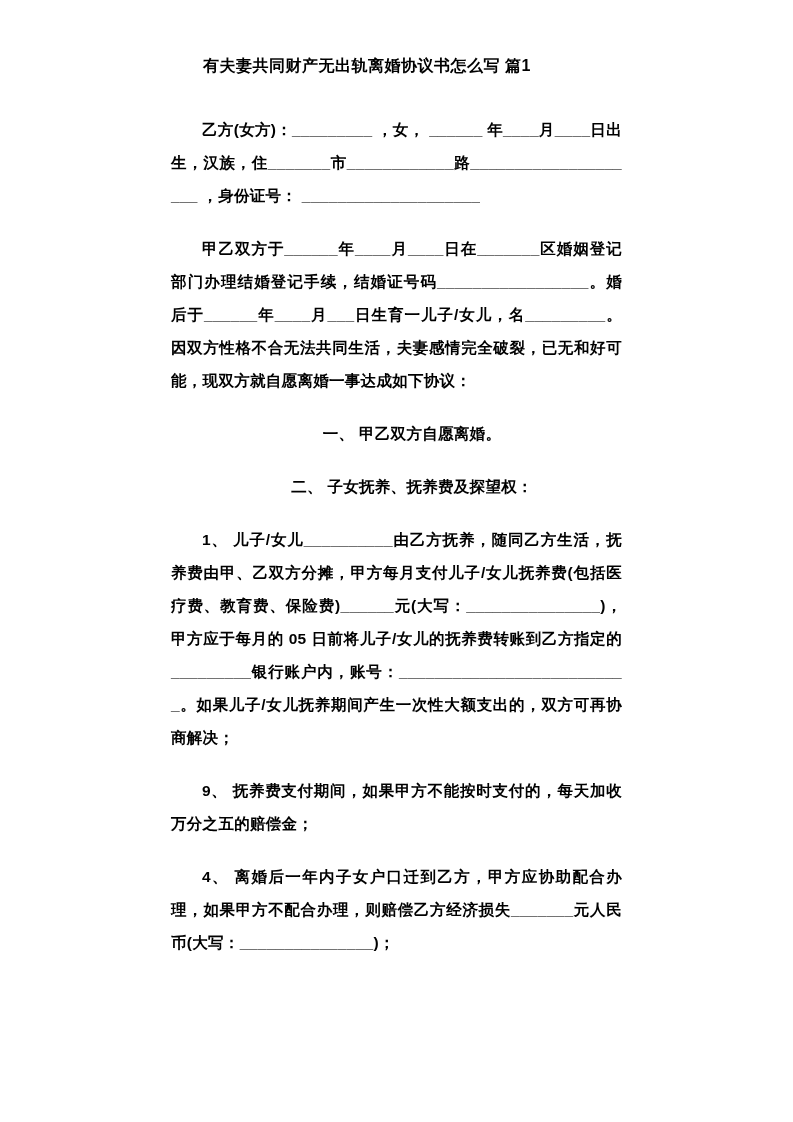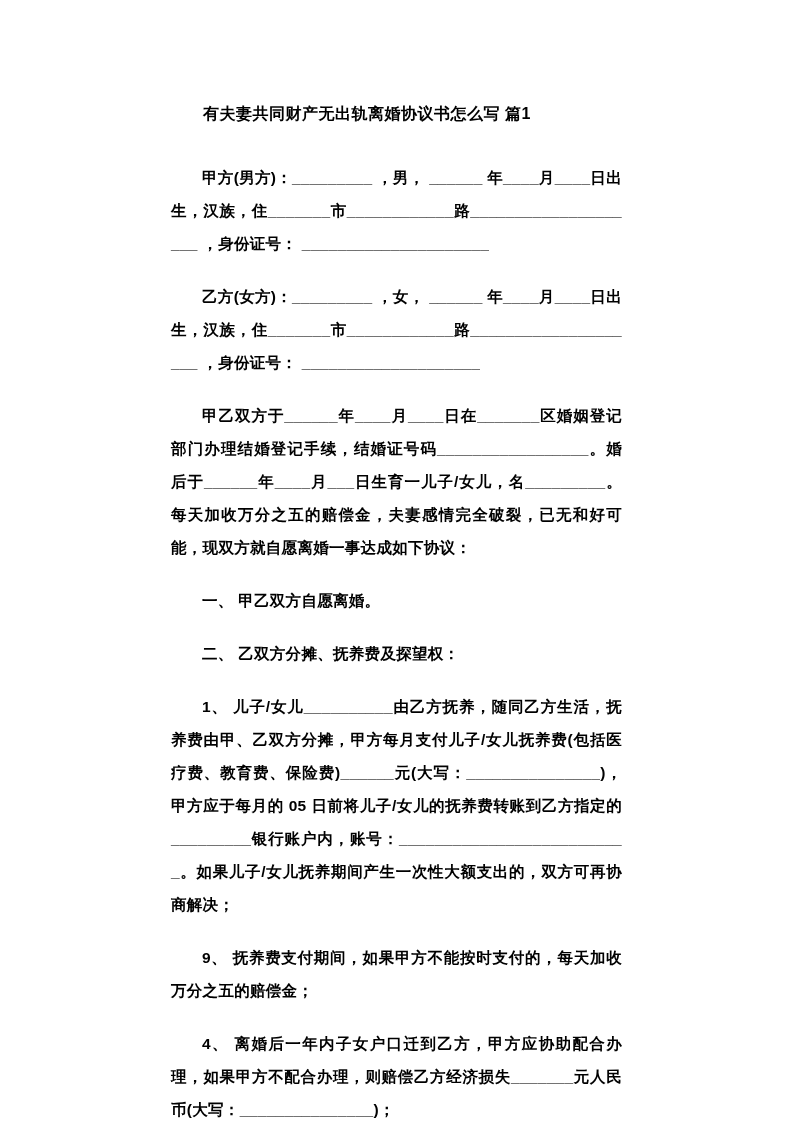--- a/index.html
+++ b/index.html
@@ -6,21 +6,21 @@
   html, body {
     background: #ffffff;
     font-family: "Liberation Sans", "DejaVu Sans", sans-serif;
   }
   .page {
     position: relative;
     width: 659px;
     height: 1122px;
     margin: 0 auto;
     background: #ffffff;
-    padding: 103px 104px 60px 104px;
+    padding: 55px 104px 60px 104px;
     overflow: hidden;
   }
   .doc-title {
     font-size: 16px;
     font-weight: bold;
     color: #000000;
     text-indent: 2em;
     line-height: 22px;
     margin-bottom: 36px;
     letter-spacing: 0.5px;
@@ -29,38 +29,37 @@
     font-size: 15.5px;
     font-weight: bold;
     color: #000000;
     line-height: 33px;
     text-indent: 2em;
     text-align: justify;
     margin-bottom: 20px;
     word-break: break-all;
     letter-spacing: 0.3px;
   }
-  .doc-body p.short { text-align: left; }
+  .doc-body p.short { text-align: center; }
 </style>
 </head>
 <body>
 
 <div class="page">
   <h1 class="doc-title">有夫妻共同财产无出轨离婚协议书怎么写 篇1</h1>
 
   <div class="doc-body">
-    <p>甲方(男方)：_________ ，男， ______ 年____月____日出生，汉族，住_______市____________路____________________ ，身份证号： _____________________</p>
 
     <p>乙方(女方)：_________ ，女， ______ 年____月____日出生，汉族，住_______市____________路____________________ ，身份证号： ____________________</p>
 
-    <p>甲乙双方于______年____月____日在_______区婚姻登记部门办理结婚登记手续，结婚证号码_________________。婚后于______年____月___日生育一儿子/女儿，名_________。每天加收万分之五的赔偿金，夫妻感情完全破裂，已无和好可能，现双方就自愿离婚一事达成如下协议：</p>
+    <p>甲乙双方于______年____月____日在_______区婚姻登记部门办理结婚登记手续，结婚证号码_________________。婚后于______年____月___日生育一儿子/女儿，名_________。因双方性格不合无法共同生活，夫妻感情完全破裂，已无和好可能，现双方就自愿离婚一事达成如下协议：</p>
 
     <p class="short">一、 甲乙双方自愿离婚。</p>
 
-    <p class="short">二、 乙双方分摊、抚养费及探望权：</p>
+    <p class="short">二、 子女抚养、抚养费及探望权：</p>
 
     <p>1、 儿子/女儿__________由乙方抚养，随同乙方生活，抚养费由甲、乙双方分摊，甲方每月支付儿子/女儿抚养费(包括医疗费、教育费、保险费)______元(大写：_______________)，甲方应于每月的 05 日前将儿子/女儿的抚养费转账到乙方指定的_________银行账户内，账号：__________________________。如果儿子/女儿抚养期间产生一次性大额支出的，双方可再协商解决；</p>
 
     <p>9、 抚养费支付期间，如果甲方不能按时支付的，每天加收万分之五的赔偿金；</p>
 
 
     <p>4、 离婚后一年内子女户口迁到乙方，甲方应协助配合办理，如果甲方不配合办理，则赔偿乙方经济损失_______元人民币(大写：_______________)；</p>
   </div>
 </div>
 

